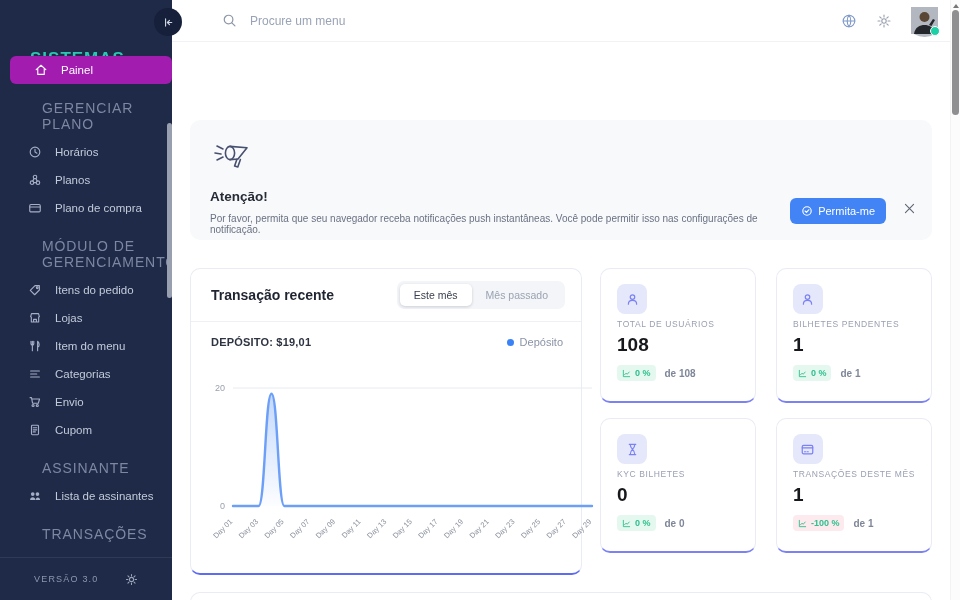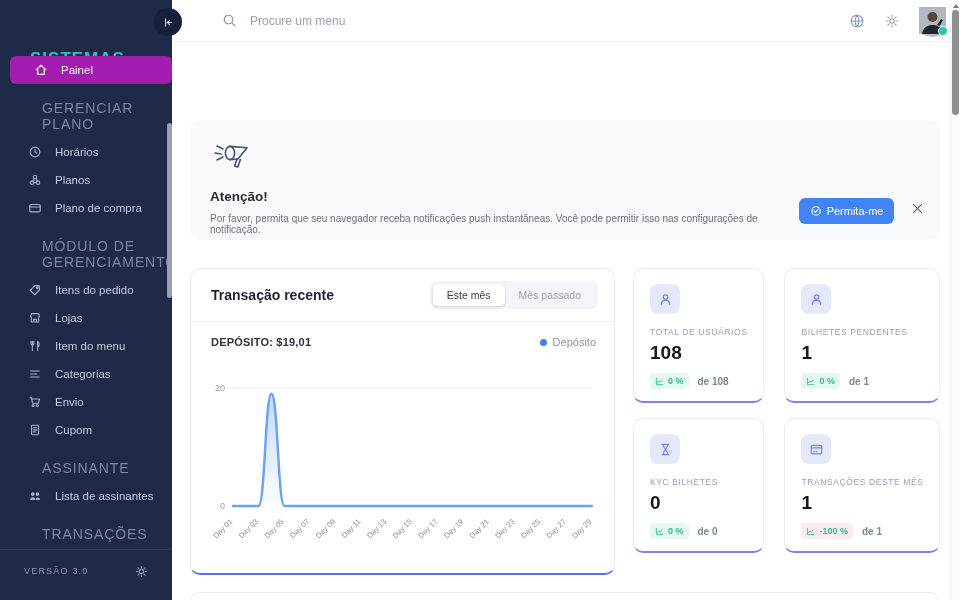--- a/index.html
+++ b/index.html
@@ -13,23 +13,23 @@
   .logo-title { color:#2cc7b2; font-size:17px; font-weight:bold; letter-spacing:1px;margin-top:36px; }
   .logo-sub { color:#1fa08f; font-size:8px; letter-spacing:1px; text-align:center; width:108px; margin-top:1px; }
   .nav { position:absolute; top:56px; left:0; right:0; bottom:43px; overflow:hidden; }
   .nav-section { margin:16px 0 6px 42px; font-size:14px; font-weight:normal; letter-spacing:.9px; color:#7d87a2; }
   .nav-item { height:28px; display:flex; align-items:center; gap:13px; padding-left:28px;
               font-size:11.5px; color:#c3cad9; cursor:pointer; white-space:nowrap; }
   .nav-item .icon { color:#a6aec4; display:flex; }
   .nav-item.active { background:#a21caf; color:#fff; border-radius:6px; margin-left:10px; padding-left:24px; }
   .nav-item.active .icon { color:#fff; }
   .side-scroll-thumb { position:absolute; right:0; top:123px; width:5px; height:175px; background:#98a0b0; border-radius:3px; }
-  .side-footer { position:absolute; bottom:8px; left:0; right:0; height:43px; background:#1e2a48;
+  .side-footer { position:absolute; bottom:0; left:0; right:0; height:43px; background:#1e2a48;
                  border-top:1px solid rgba(255,255,255,.08); display:flex; align-items:center;
-                 justify-content:space-between; padding:0 24px; }
+                 justify-content:space-between; padding:0 34px; }
   .version { font-size:9px; letter-spacing:1.2px; color:#8d97b0; }
   .sun-btn { color:#9aa3b8; display:flex; cursor:pointer; }
 
   
   .main { flex:1; display:flex; flex-direction:column; background:#fff; position:relative; }
   .topbar { height:42px; border-bottom:1px solid #f1f2f5; display:flex; align-items:center;
             padding:0 10px 0 50px; background:#fff; }
   .search { display:flex; align-items:center; gap:13px; }
   .search .icon { color:#8d96a8; display:flex; }
   .search input { border:none; outline:none; font-size:12px; width:300px; color:#3a4150; background:transparent; }
@@ -52,41 +52,41 @@
   .banner { position:relative; margin-top:78px; background:#f8f9fa; border-radius:10px; padding:18px 24px 20px 20px; height:120px; }
   .banner-title { font-size:13.5px; font-weight:bold; color:#262b36; margin-top:9px; }
   .banner-msg { font-size:10px; color:#6a7183; margin-top:9px; max-width:596px; }
   .banner-btn { position:absolute; right:46px; top:78px; background:#4284f5; color:#fff; border:none;
                 font-family:inherit; font-size:11px; padding:7px 11px; border-radius:6px; display:flex;
                 align-items:center; gap:5px; cursor:pointer; }
   .banner-close { position:absolute; right:16px; top:82px; color:#5f6674; cursor:pointer; display:flex; }
 
   
   .cards-row { display:flex; gap:18px; margin-top:28px; align-items:flex-start; }
-  .chart-card { width:425px; height:307px; background:#fff; border:1px solid #e9ecf2;
+  .chart-card { width:392px; height:307px; background:#fff; border:1px solid #e9ecf2;
                 border-bottom:2px solid #5e6cf2; border-radius:10px; }
   .chart-head { height:53px; display:flex; align-items:center; justify-content:space-between;
                 padding:0 16px 0 20px; border-bottom:1px solid #eef0f4; }
   .chart-title { font-size:14px; font-weight:bold; color:#1f2430; }
   .seg { background:#f3f5f8; border-radius:7px; padding:3px; display:flex; }
   .seg-tab { font-size:10.5px; padding:5px 14px; border-radius:5px; color:#9aa3b2; cursor:pointer; white-space:nowrap; }
   .seg-tab.active { background:#fff; color:#3a4150; box-shadow:0 1px 3px rgba(20,30,60,.18); }
   .chart-sub { height:40px; display:flex; align-items:center; justify-content:space-between; padding:0 18px 0 20px; }
   .chart-sum { font-size:11px; font-weight:bold; color:#2d3340; letter-spacing:.2px; }
   .legend { display:flex; align-items:center; gap:6px; font-size:11px; color:#8a93a6; }
   .legend-dot { width:7px; height:7px; border-radius:50%; background:#3b82f6; }
   .chart-body { padding:4px 16px 0; }
 
   
   .stats-grid { flex:1; display:grid; grid-template-columns:1fr 1fr; gap:15px 20px; }
   .stat-card { height:135px; background:#fff; border:1px solid #e9ecf2; border-bottom:2px solid #7b82f3;
                border-radius:10px; padding:15px 16px; }
   .stat-icon { width:30px; height:30px; border-radius:8px; background:#e5e7fb; color:#7b82f3;
                display:flex; align-items:center; justify-content:center; }
-  .stat-label { margin-top:13px; font-size:8.5px; letter-spacing:.6px; color:#9aa0b2; white-space:nowrap; }
+  .stat-label { margin-top:5px; font-size:8.5px; letter-spacing:.6px; color:#9aa0b2; white-space:nowrap; }
   .stat-value { margin-top:5px; font-size:19px; font-weight:bold; color:#17181c; }
   .stat-foot { margin-top:9px; display:flex; align-items:center; gap:9px; }
   .trend-badge { display:flex; align-items:center; gap:4px; font-size:9px; font-weight:bold;
                  color:#2fbf8f; background:#e5f8ef; border-radius:4px; padding:3px 5px; }
   .trend-badge.negative { background:#fceaee; }
   .stat-caption { font-size:10px; color:#7e8698;font-weight:bold; }
 
   .partial-card { margin-top:17px; height:40px; background:#fff; border:1px solid #e9ecf2;
                   border-bottom:none; border-radius:10px 10px 0 0; }
 

